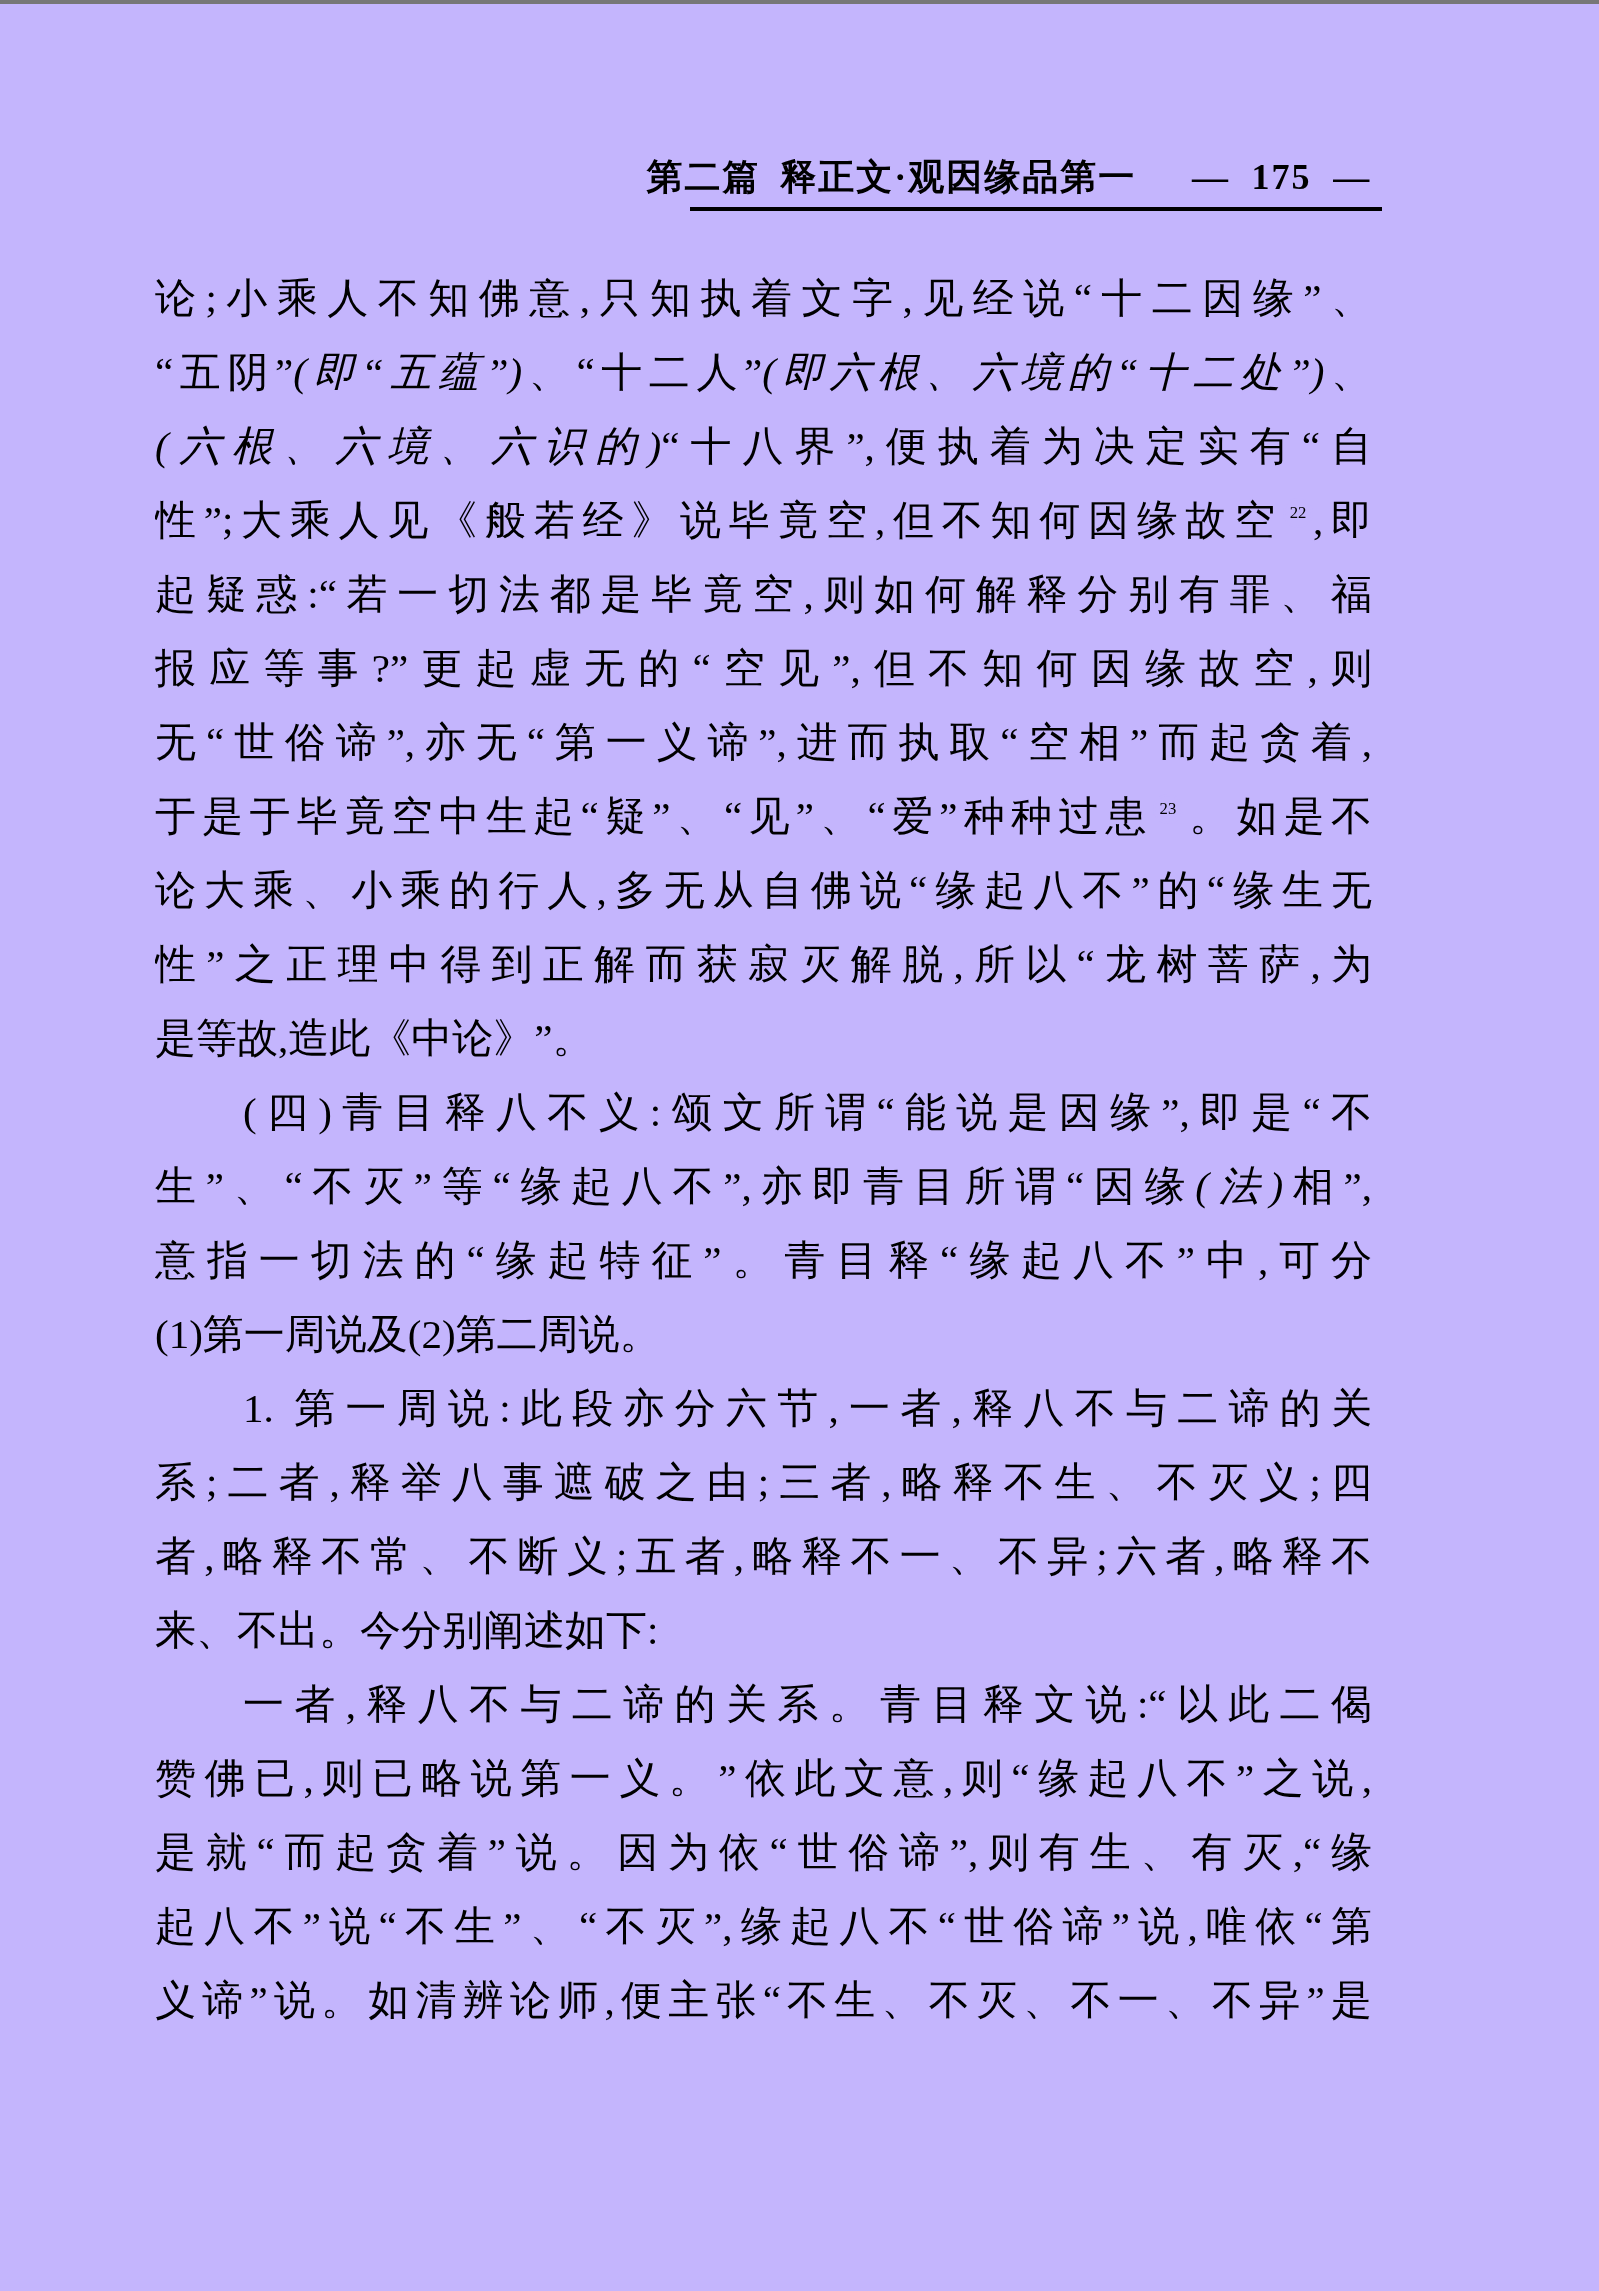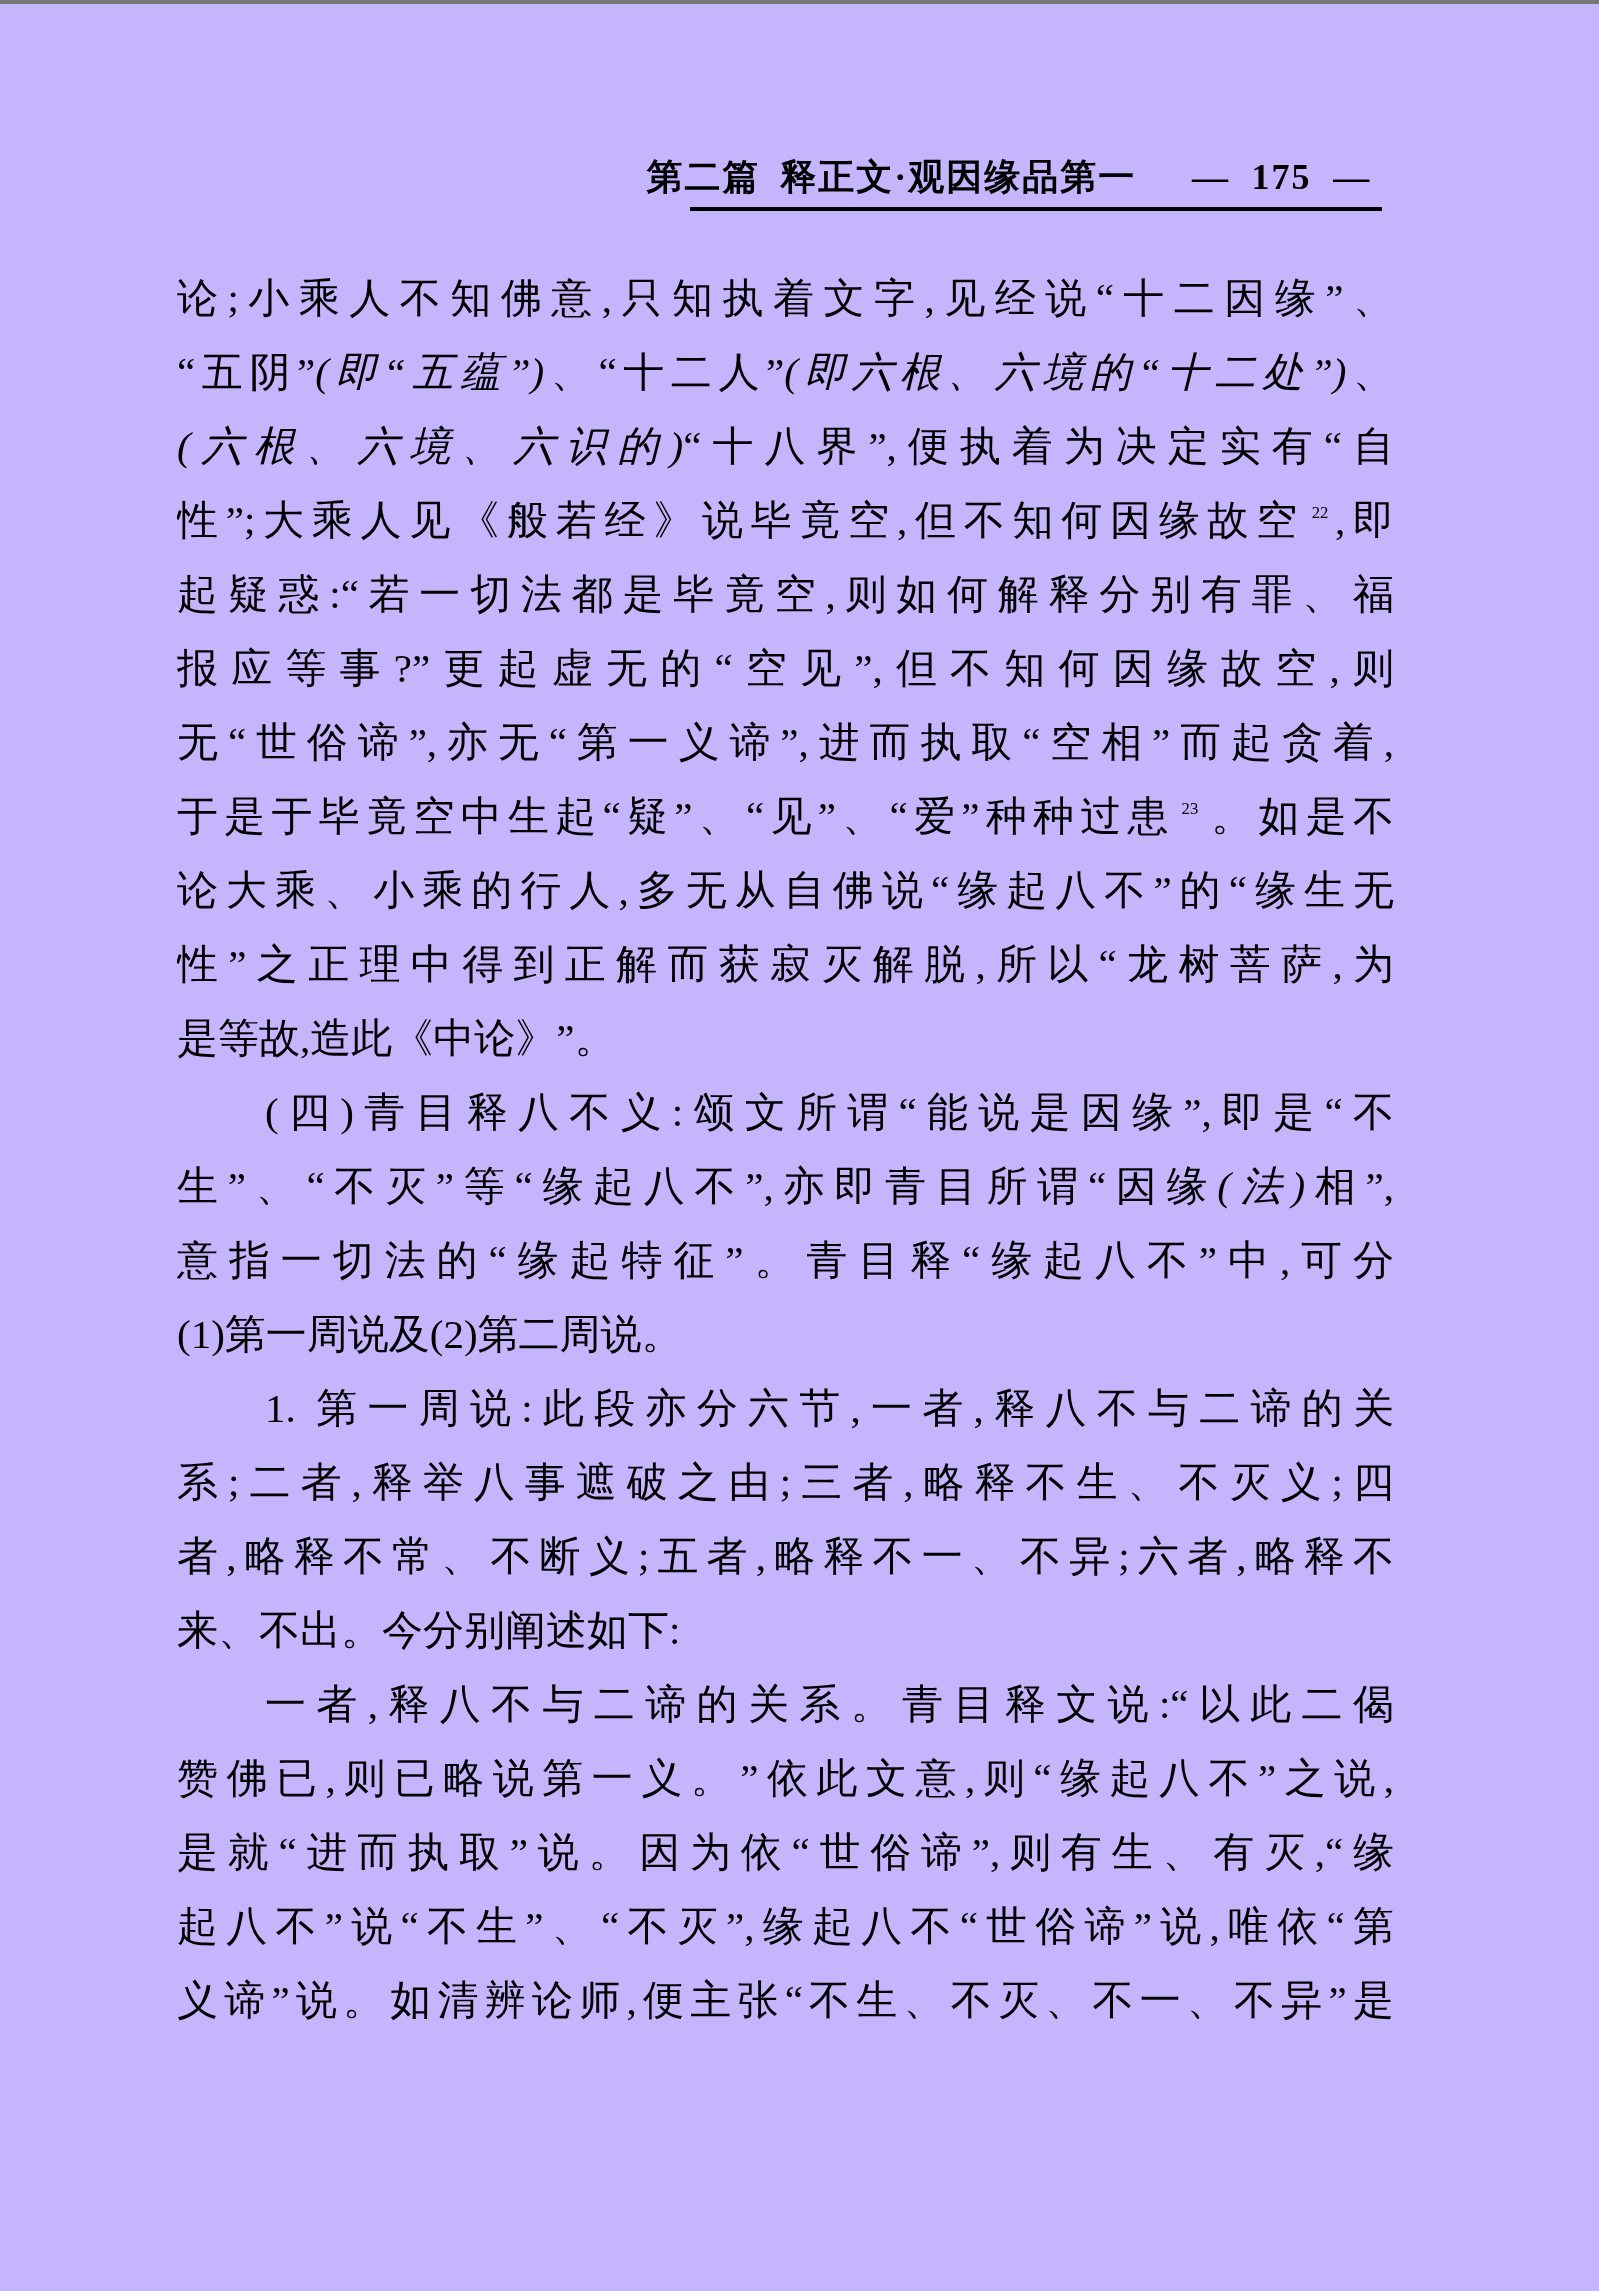--- a/index.html
+++ b/index.html
@@ -40,21 +40,21 @@
     position: absolute;
     top: 203px;
     right: 218px;
     width: 692px;
     height: 3.9px;
     background: #000;
   }
   
   .body-text {
     position: absolute;
-    left: 177px;
+    left: 155px;
     top: 257px;
     width: 1217px;
   }
   .line {
     height: 74px;
     line-height: 74px;
     font-size: 41px;
     text-align: justify;
     text-align-last: justify;
     overflow: hidden;
@@ -116,19 +116,19 @@
       <div class="line indent"><span>(四)青目释八不义:颂文所谓“能说是因缘”,即是“不</span></div>
       <div class="line"><span>生”、“不灭”等“缘起八不”,亦即青目所谓“因缘</span><span class="kai">(法)</span><span>相”,</span></div>
       <div class="line"><span>意指一切法的“缘起特征”。青目释“缘起八不”中,可分</span></div>
       <div class="line para-end"><span>(1)第一周说及(2)第二周说。</span></div>
       <div class="line indent"><span>1. 第一周说:此段亦分六节,一者,释八不与二谛的关</span></div>
       <div class="line"><span>系;二者,释举八事遮破之由;三者,略释不生、不灭义;四</span></div>
       <div class="line"><span>者,略释不常、不断义;五者,略释不一、不异;六者,略释不</span></div>
       <div class="line para-end"><span>来、不出。今分别阐述如下:</span></div>
       <div class="line indent"><span>一者,释八不与二谛的关系。青目释文说:“以此二偈</span></div>
       <div class="line"><span>赞佛已,则已略说第一义。”依此文意,则“缘起八不”之说,</span></div>
-      <div class="line"><span>是就“进而执取”说。因为依“世俗谛”,则有生、有灭,“缘</span></div>
+      <div class="line"><span>是就“而起贪着”说。因为依“世俗谛”,则有生、有灭,“缘</span></div>
       <div class="line"><span>起八不”说“不生”、“不灭”,缘起八不“世俗谛”说,唯依“第</span></div>
       <div class="line"><span>义谛”说。如清辨论师,便主张“不生、不灭、不一、不异”是</span></div>
     </div>
 
 </div>
 
 
 </body></html>

